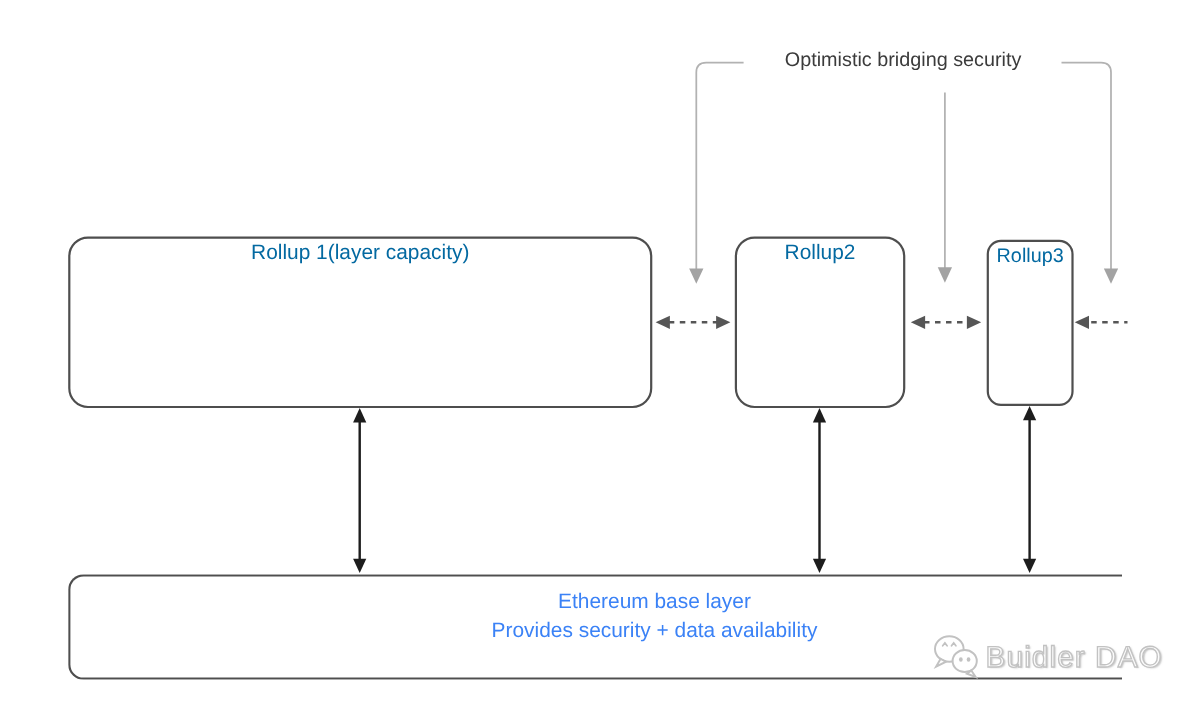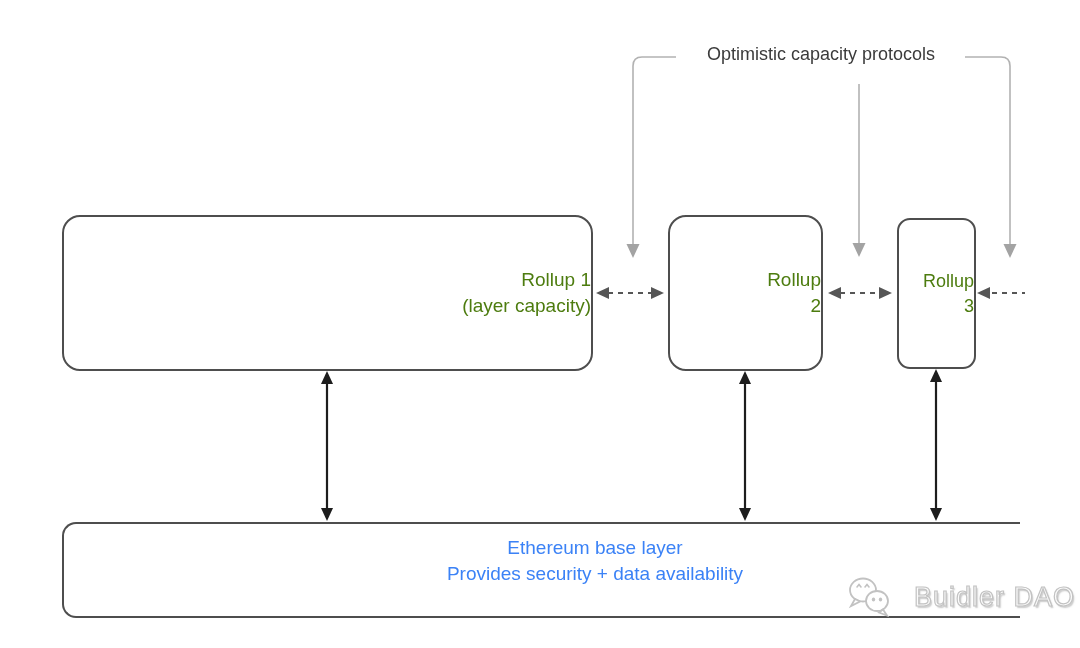--- a/index.html
+++ b/index.html
@@ -16,25 +16,25 @@
     left: 0; top: 0;
     width: 1080px; height: 648px;
     pointer-events: none;
   }
   .box {
     position: absolute;
     box-sizing: border-box;
     background: #ffffff;
     border: 2px solid #4e4e4e;
     display: flex;
-    flex-direction: column;
-    align-items: flex-end;
+    flex-direction: row;
+    align-items: flex-start;
     justify-content: center;
     text-align: center;
-    color: #4d7c0f;
+    color: #0369a1;
     font-size: 19px;
     line-height: 26px;
   }
   .box-rollup1 { left: 62px;  top: 215px; width: 531px; height: 156px; border-radius: 18px; }
   .box-rollup2 { left: 668px; top: 215px; width: 155px; height: 156px; border-radius: 18px; }
   .box-rollup3 { left: 897px; top: 218px; width: 79px;  height: 151px; border-radius: 13px; font-size: 18px; line-height: 25px; }
   .box-base {
     left: 62px; top: 522px; width: 958px; height: 96px;
     border-radius: 14px 0 0 14px;
     border-right: none;
@@ -56,21 +56,21 @@
     width: 378px;
     text-align: center;
     font-size: 18px;
     color: #3b3b3b;
   }
   .watermark {
     position: absolute;
     left: 846px; top: 576px;
     display: flex;
     align-items: center;
-    gap: 22px;
+    gap: 4px;
     z-index: 5;
   }
   .watermark .wm-text {
     font-size: 27px;
     letter-spacing: 1px;
     color: #fbfbfb;
     -webkit-text-stroke: 1.2px #c2c2c2;
     text-shadow: 1.5px 1.5px 1.5px rgba(170,170,170,0.65);
     white-space: nowrap;
   }
@@ -114,21 +114,21 @@
     <g fill="#1d1d1d">
       <polygon points="327,371 321,384 333,384"></polygon>
       <polygon points="327,521 321,508 333,508"></polygon>
       <polygon points="745,371 739,384 751,384"></polygon>
       <polygon points="745,521 739,508 751,508"></polygon>
       <polygon points="936,369 930,382 942,382"></polygon>
       <polygon points="936,521 930,508 942,508"></polygon>
     </g>
   </svg>
 
-  <div class="top-label">Optimistic capacity protocols</div>
+  <div class="top-label">Optimistic bridging security</div>
 
   <div class="box box-rollup1">
     <div>Rollup 1</div>
     <div>(layer capacity)</div>
   </div>
 
   <div class="box box-rollup2">
     <div>Rollup</div>
     <div>2</div>
   </div>

